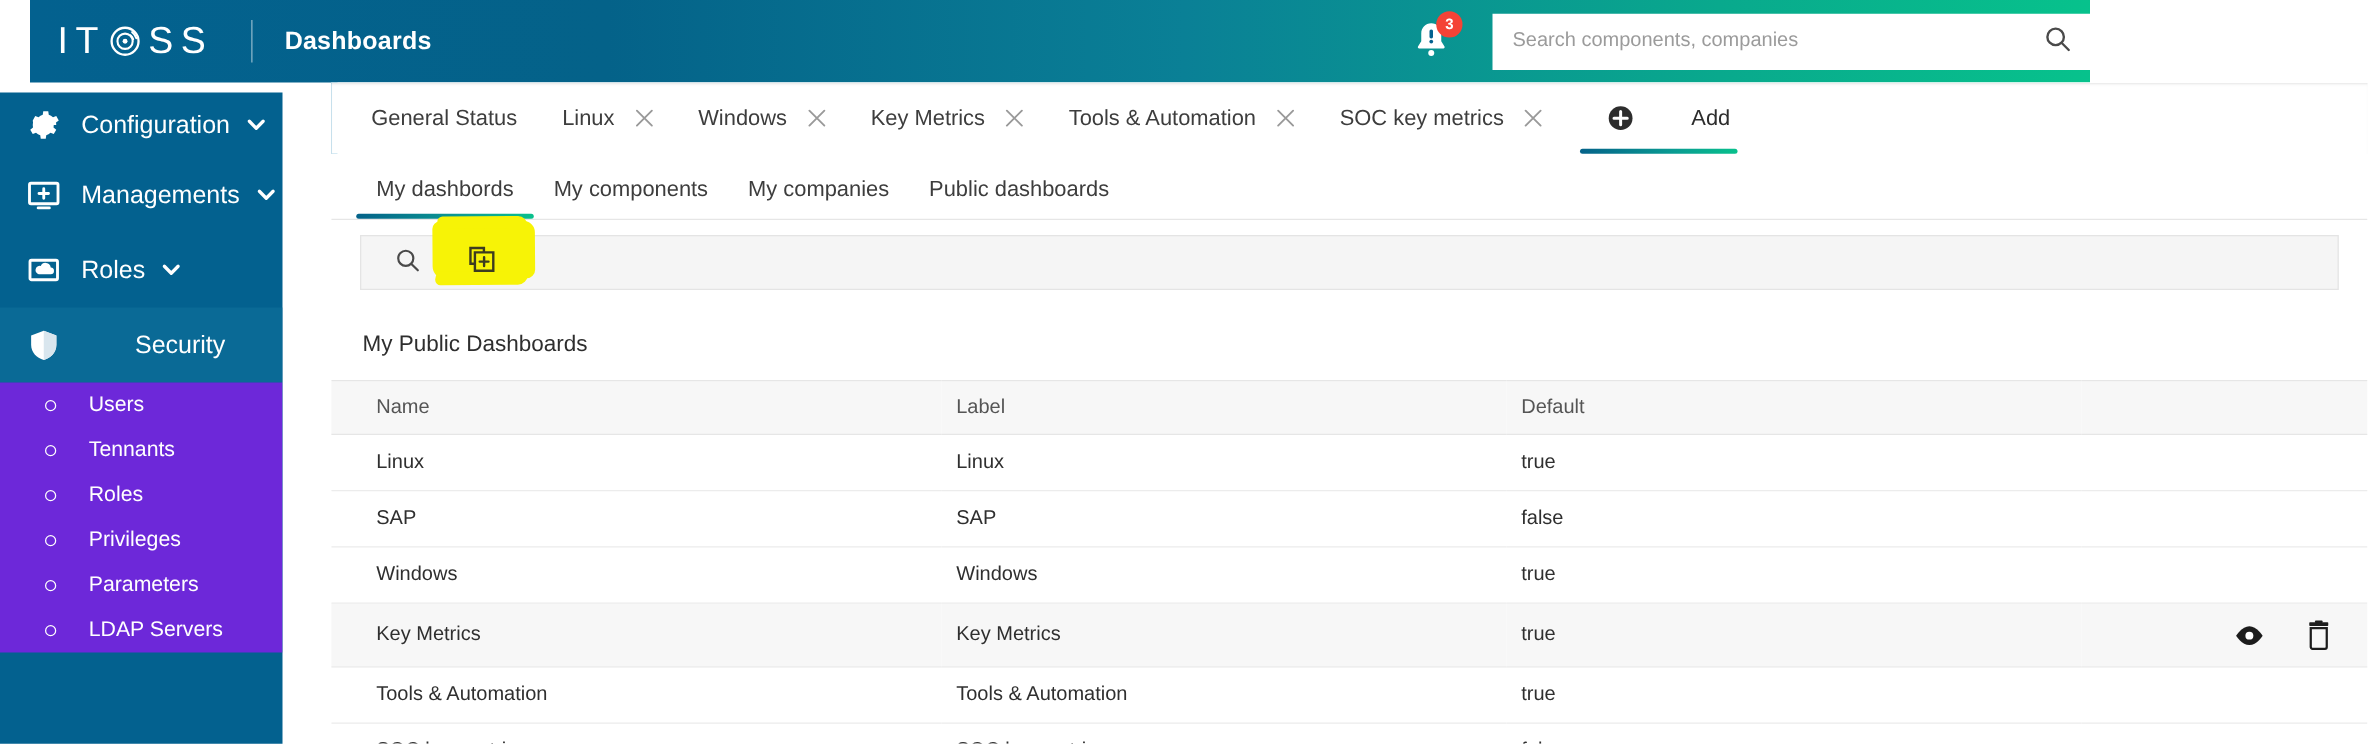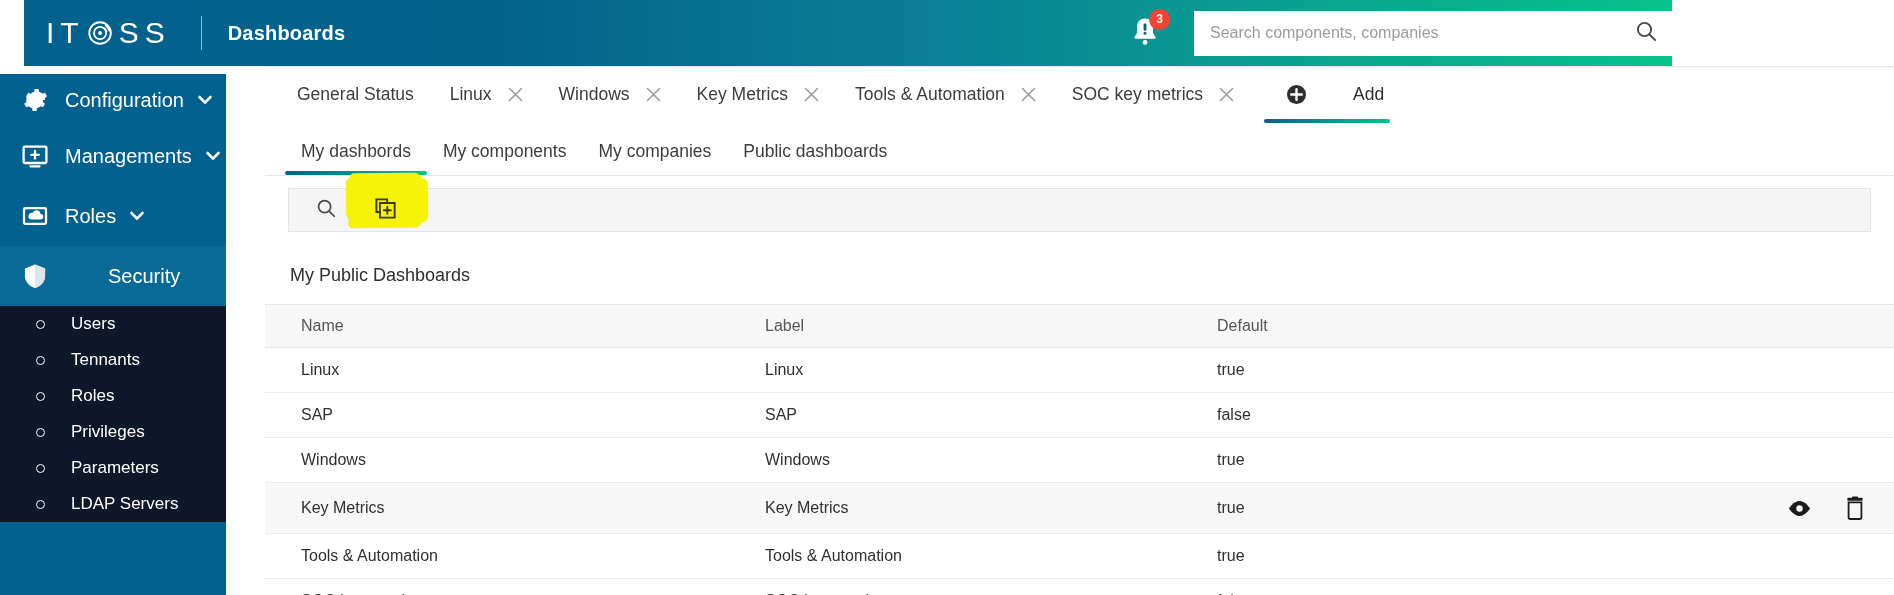--- a/index.html
+++ b/index.html
@@ -64,21 +64,21 @@
     display: flex; align-items: center; height: 60px;
     padding-left: 20px; color: #ffffff; cursor: pointer;
   }
   .nav-item.active-group { background: #0a6a96; gap: 43px; }
   .nav-icon {
     width: 30px; height: 30px; margin-right: 15px;
     display: inline-flex; align-items: center; justify-content: center; flex: none;
   }
   .nav-label { font-size: 20px; font-weight: 400; }
   .nav-chevron { margin-left: 11px; display: inline-flex; align-items: center; }
-  .subnav { background: #0f172a; }
+  .subnav { background: #6d28d9; }
   .sub-item {
     display: flex; align-items: center; height: 36px;
     padding-left: 36px; color: #ffffff; cursor: pointer;
   }
   .bullet {
     width: 9px; height: 9px; border: 1.6px solid #ffffff; border-radius: 50%;
     margin-right: 26px; flex: none;
   }
   .sub-label { font-size: 17px; }
 

